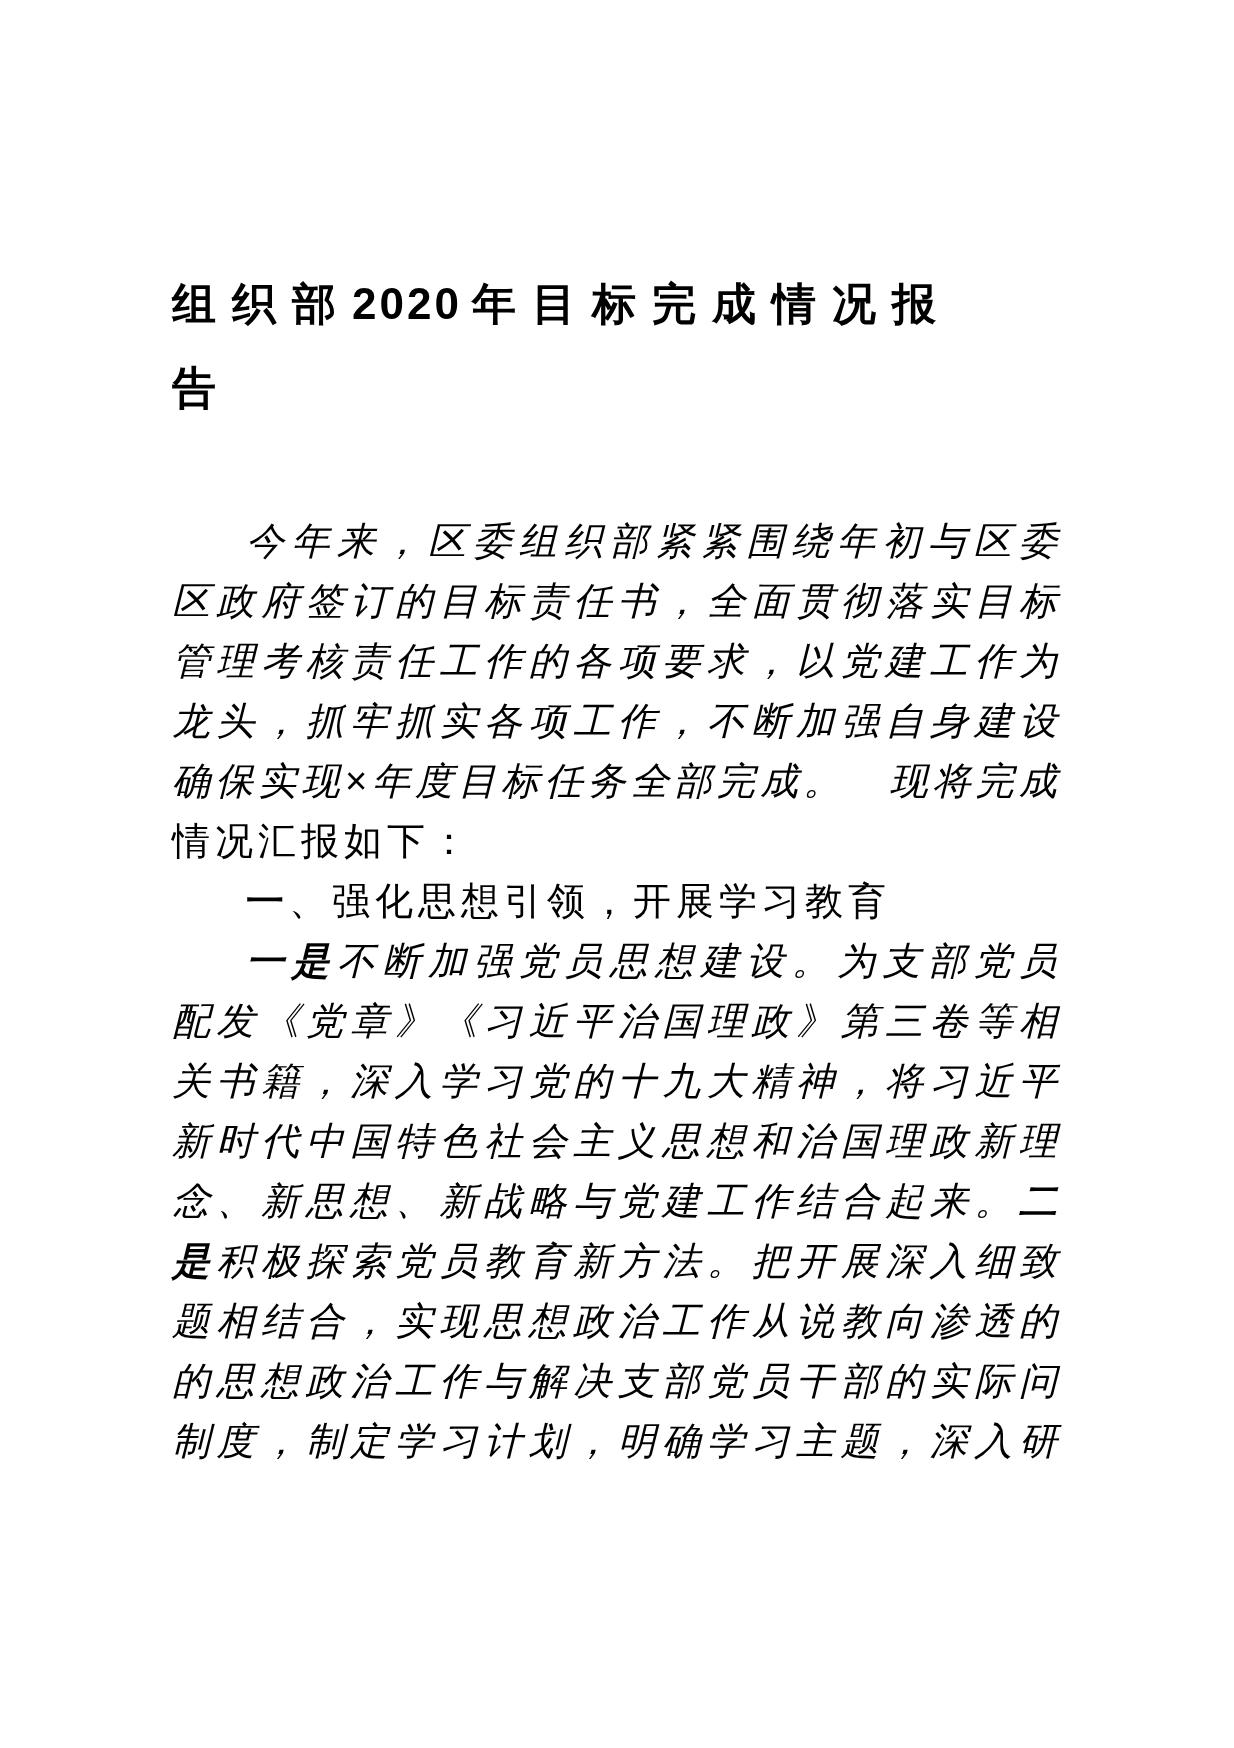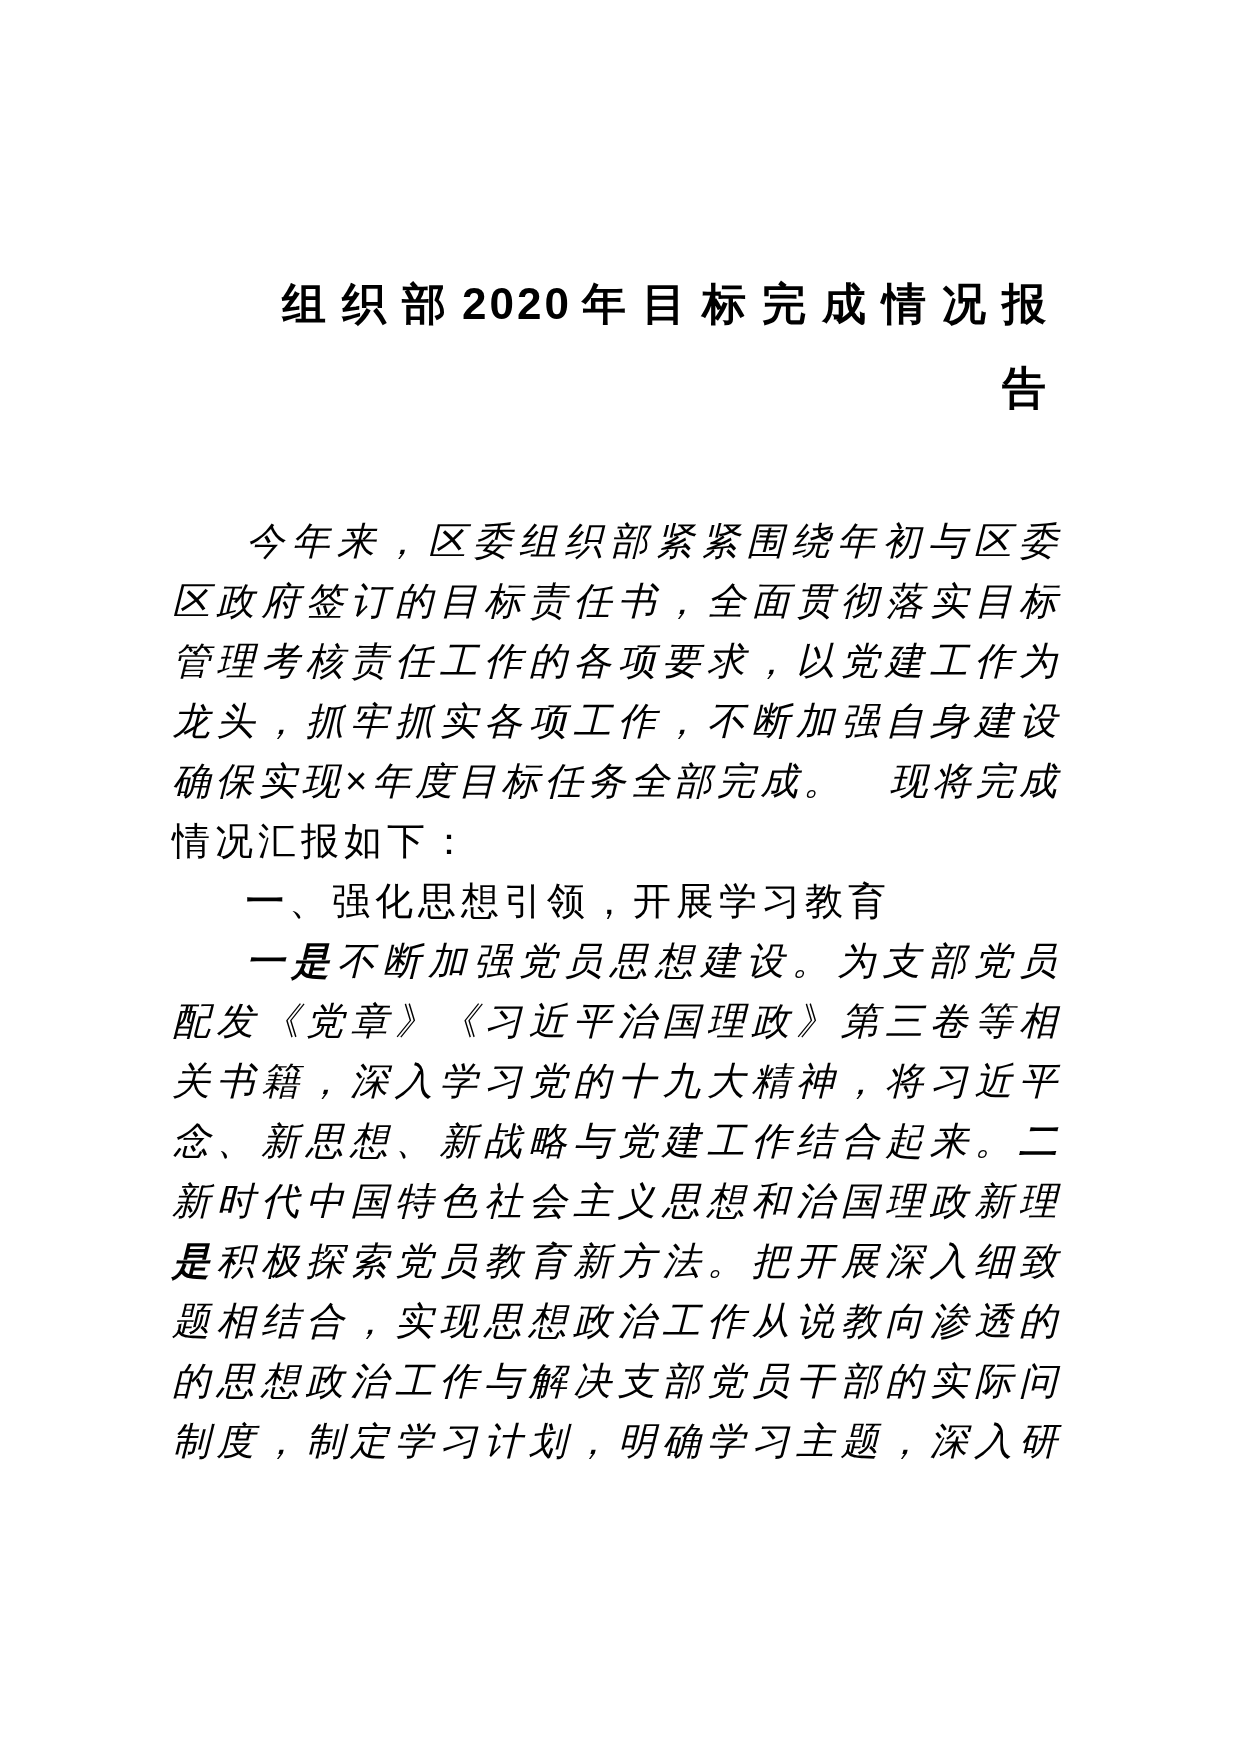--- a/index.html
+++ b/index.html
@@ -12,21 +12,21 @@
     width: 1234px;
     height: 1748px;
     margin: 0 auto;
     background: #ffffff;
     color: #000000;
     font-family: "Liberation Sans", "DejaVu Sans", sans-serif;
     overflow: hidden;
   }
   .doc-title {
     margin: 262px 172px 0 172px;
-    text-align: right;
+    text-align: left;
     font-size: 44px;
     line-height: 84px;
     font-weight: 700;
     letter-spacing: 0;
   }
   .doc-title .t-line {
     letter-spacing: 16px;
     white-space: nowrap;
   }
   .doc-title .t-num {
@@ -72,21 +72,21 @@
       <div class="b-line justify indent"><span class="seg">今年来，区委组织部紧紧围绕年初与区委</span></div>
       <div class="b-line justify"><span class="seg">区政府签订的目标责任书，全面贯彻落实目标</span></div>
       <div class="b-line justify"><span class="seg">管理考核责任工作的各项要求，以党建工作为</span></div>
       <div class="b-line justify"><span class="seg">龙头，抓牢抓实各项工作，不断加强自身建设</span></div>
       <div class="b-line justify"><span class="seg">确保实现×年度目标任务全部完成。　现将完成</span></div>
       <div class="b-line"><span class="seg">情况汇报如下：</span></div>
       <div class="b-line indent"><span class="seg-b">一</span><span class="seg">、强化思想引领，开展学习教育</span></div>
       <div class="b-line justify indent"><span class="seg-b">一是</span><span class="seg">不断加强党员思想建设。为支部党员</span></div>
       <div class="b-line justify"><span class="seg">配发《党章》《习近平治国理政》第三卷等相</span></div>
       <div class="b-line justify"><span class="seg">关书籍，深入学习党的十九大精神，将习近平</span></div>
+      <div class="b-line justify"><span class="seg">新时代中国特色社会主义思想和治国理政新理</span></div>
       <div class="b-line justify"><span class="seg">念、新思想、新战略与党建工作结合起来。</span><span class="seg-b">二</span></div>
-      <div class="b-line justify"><span class="seg">新时代中国特色社会主义思想和治国理政新理</span></div>
       <div class="b-line justify"><span class="seg-b">是</span><span class="seg">积极探索党员教育新方法。把开展深入细致</span></div>
       <div class="b-line justify"><span class="seg">题相结合，实现思想政治工作从说教向渗透的</span></div>
       <div class="b-line justify"><span class="seg">的思想政治工作与解决支部党员干部的实际问</span></div>
       <div class="b-line justify"><span class="seg">制度，制定学习计划，明确学习主题，深入研</span></div>
     </div>
 
 </div>
 
 </body></html>

